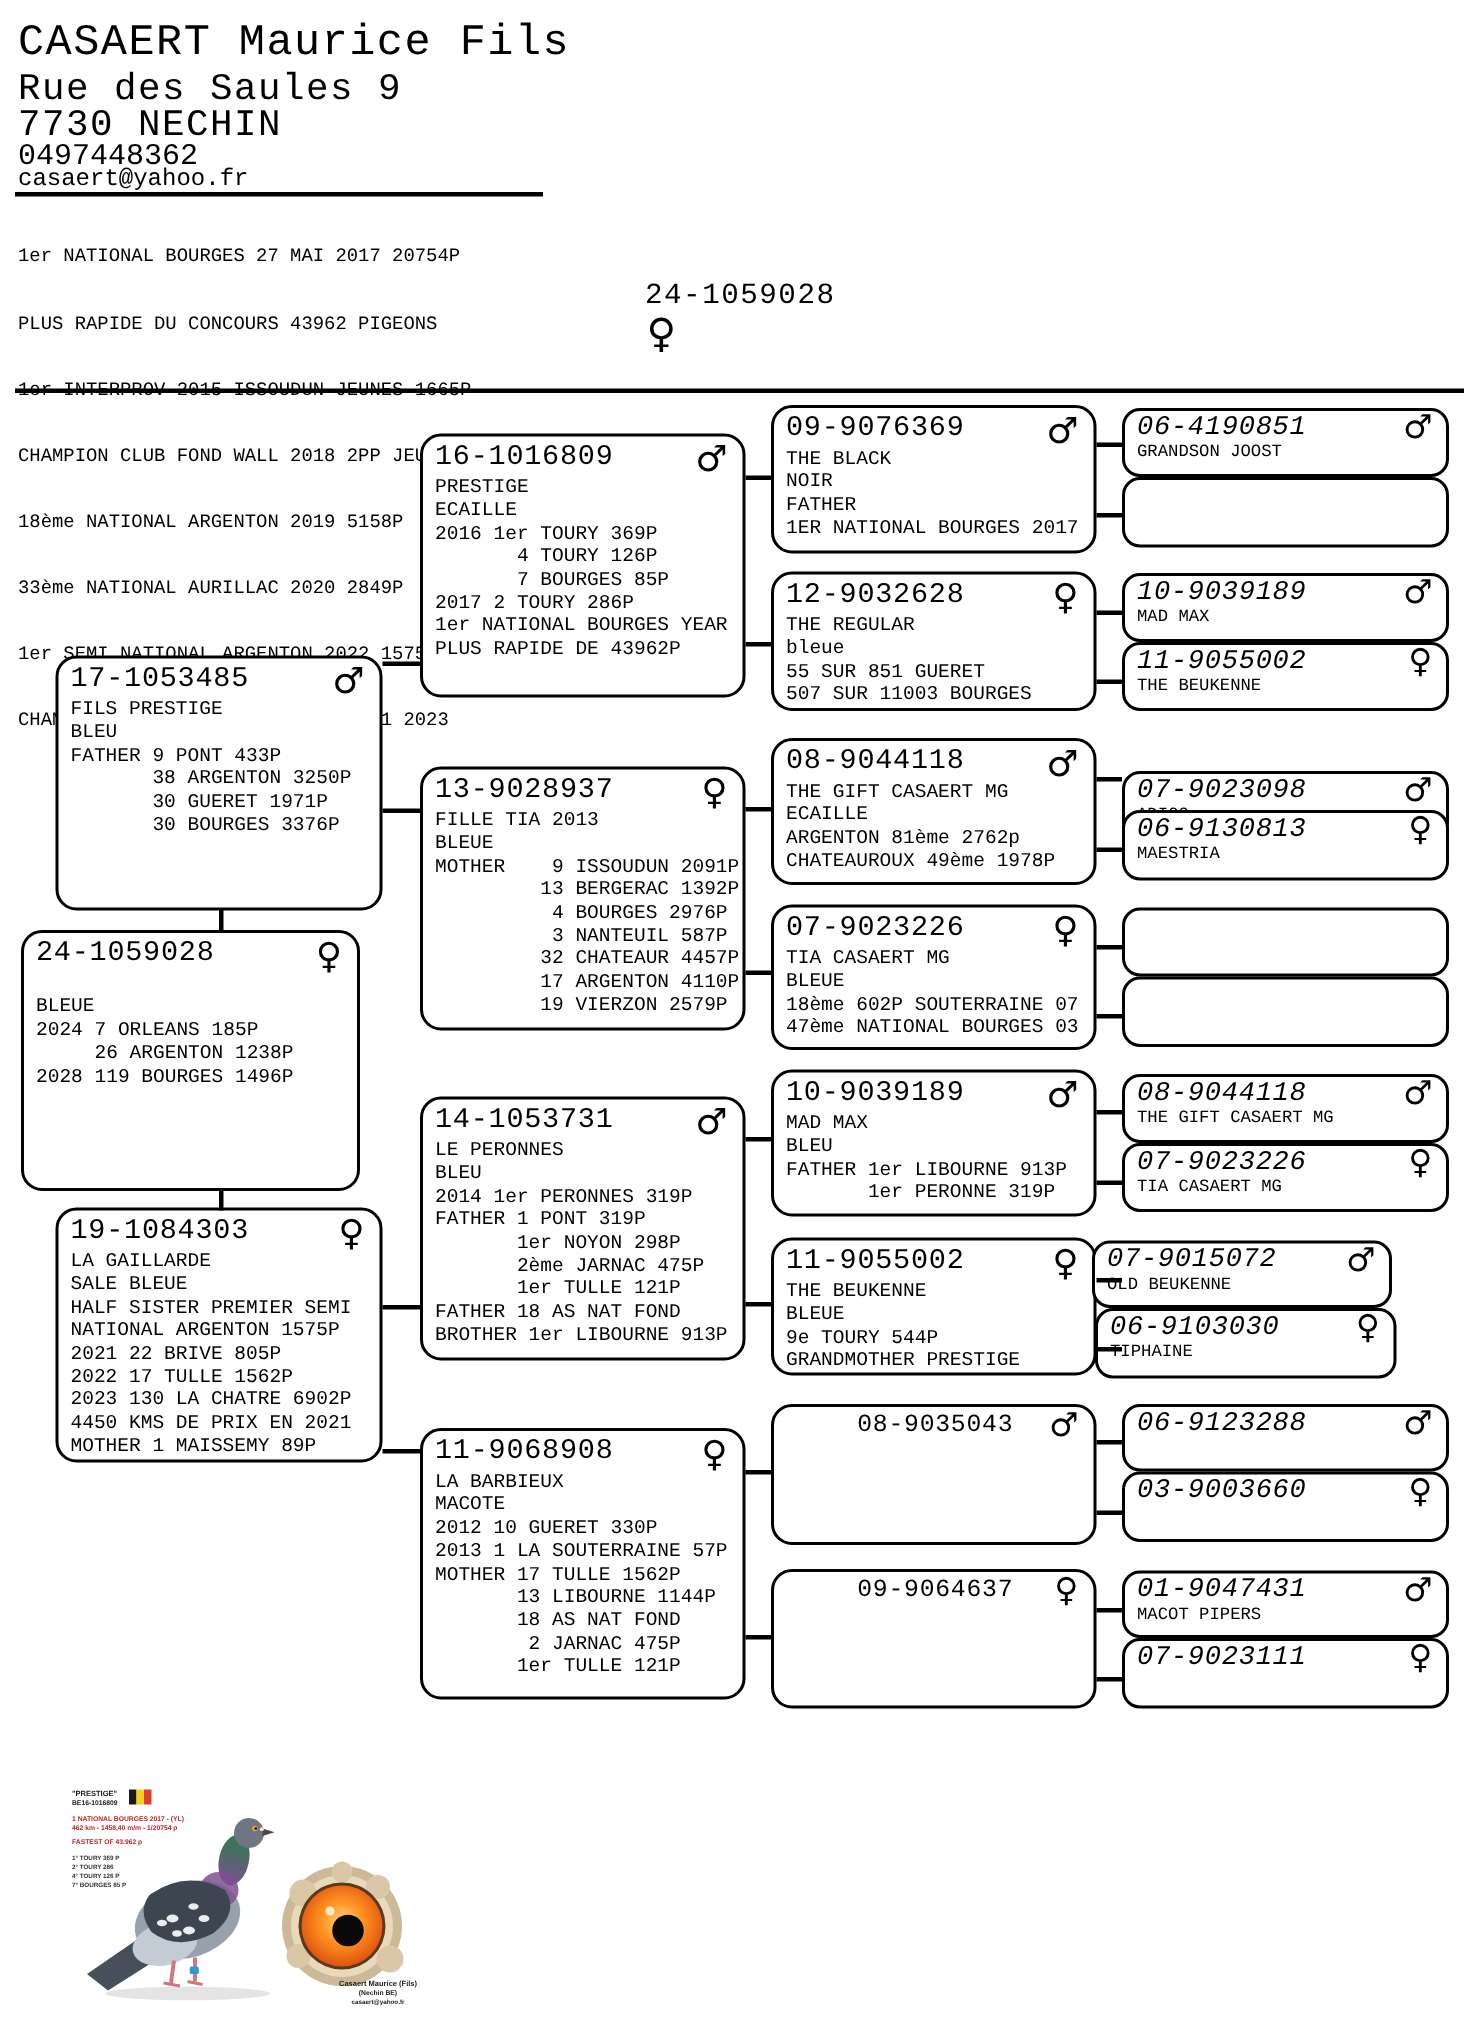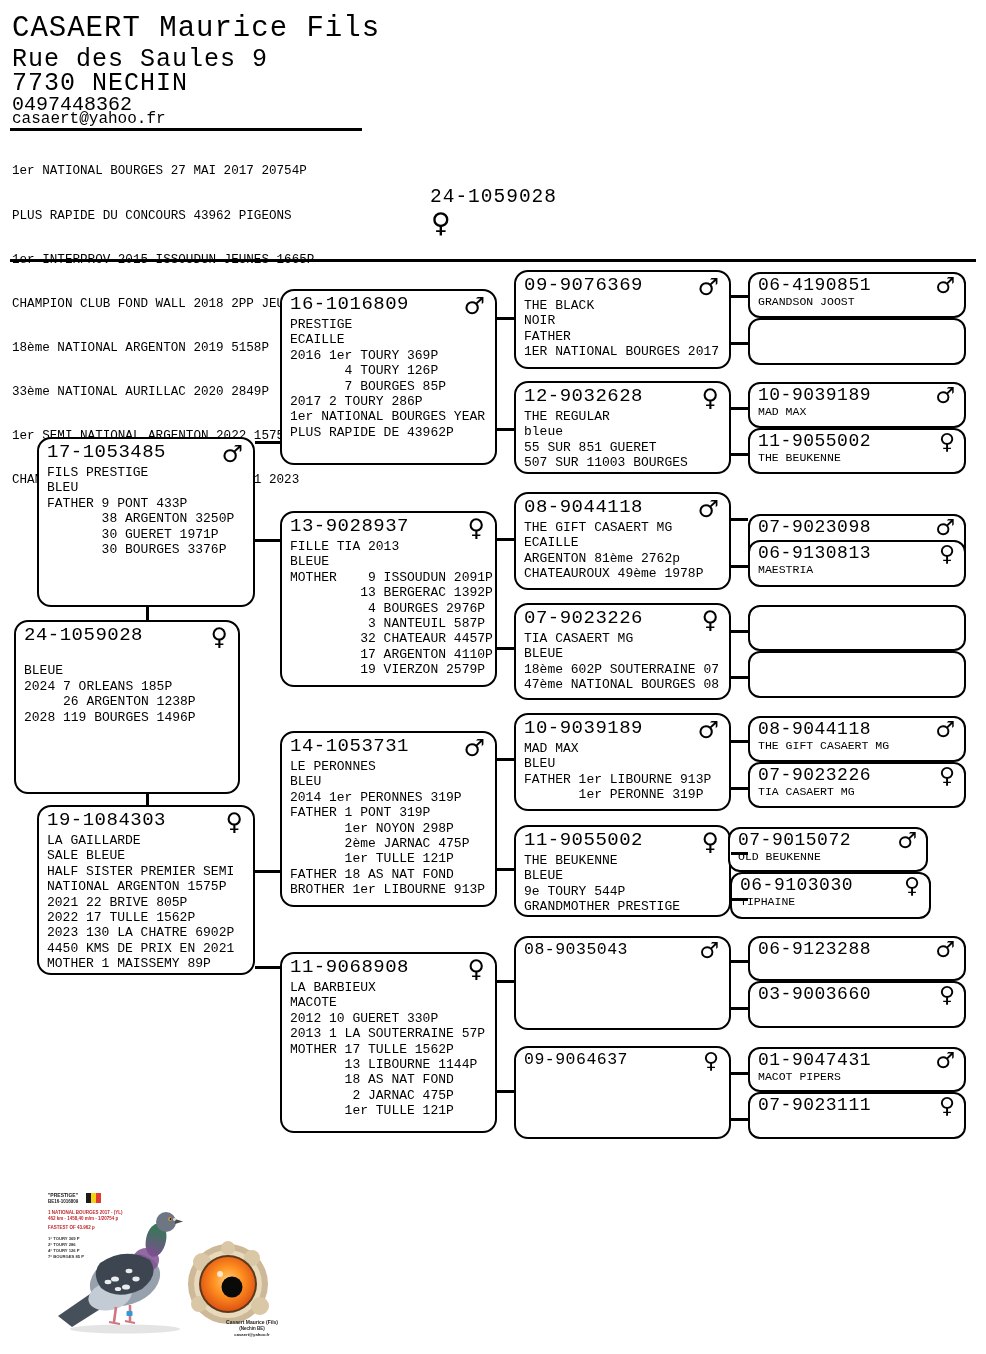--- a/index.html
+++ b/index.html
@@ -14,26 +14,26 @@
   .rule{position:absolute;background:#000;}
   #achv{left:12px;top:135px;font-size:12.6px;line-height:14.7px;white-space:pre;}
   #subject-label{left:430px;top:186px;font-size:19.5px;letter-spacing:1px;}
   #subject-sex{left:431px;top:207px;font-size:27px;font-weight:bold;font-family:"DejaVu Sans",sans-serif;}
   
   .pbox{position:absolute;border:2.5px solid #000;border-radius:14px;background:#fff;box-sizing:border-box;padding:2px 6px 2px 8px;overflow:hidden;}
   .phead{height:24px;}
   .ring{font-size:19px;letter-spacing:0.5px;white-space:pre;}
   .sex{position:absolute;top:3px;right:10px;font-size:24px;font-weight:bold;font-family:"DejaVu Sans",sans-serif;line-height:1;}
   .pline{font-size:13px;line-height:15.4px;white-space:pre;}
-  .small .phead{height:20px;}
+  .small .phead{height:20px;text-align:center;}
   .small .ring{font-size:16.5px;}
   .small .sex{top:2px;font-size:22px;}
   .mini{border-radius:12px;border-width:2.5px;padding-top:1px;}
   .mini .phead{height:21px;}
-  .mini .ring{font-size:18px;}
+  .mini .ring{font-size:18px;font-style:italic;}
   .mini .pline{font-size:11.5px;line-height:12px;}
   .mini .sex{top:1px;font-size:22px;right:9px;}
   .hline,.vline{position:absolute;background:#000;}
   
   #photo{left:30px;top:1188px;width:265px;height:160px;}
 </style>
 </head>
 <body>
 
 <div class="abs" id="fancier-name">CASAERT Maurice Fils</div>
@@ -187,21 +187,21 @@
         <div class="pline">CHATEAUROUX 49ème 1978P</div>
       </div>
     </div>
     <div class="pbox large" style="left: 514px; top: 603px; width: 217px; height: 97px;">
       <div class="phead"><span class="ring">07-9023226</span></div>
       <span class="sex">♀</span>
       <div class="plines">
         <div class="pline">TIA CASAERT MG</div>
         <div class="pline">BLEUE</div>
         <div class="pline">18ème 602P SOUTERRAINE 07</div>
-        <div class="pline">47ème NATIONAL BOURGES 08</div>
+        <div class="pline">47ème NATIONAL BOURGES 03</div>
       </div>
     </div>
     <div class="pbox large" style="left: 514px; top: 713px; width: 217px; height: 98px;">
       <div class="phead"><span class="ring">10-9039189</span></div>
       <span class="sex">♂</span>
       <div class="plines">
         <div class="pline">MAD MAX</div>
         <div class="pline">BLEU</div>
         <div class="pline">FATHER 1er LIBOURNE 913P</div>
         <div class="pline">       1er PERONNE 319P</div>

